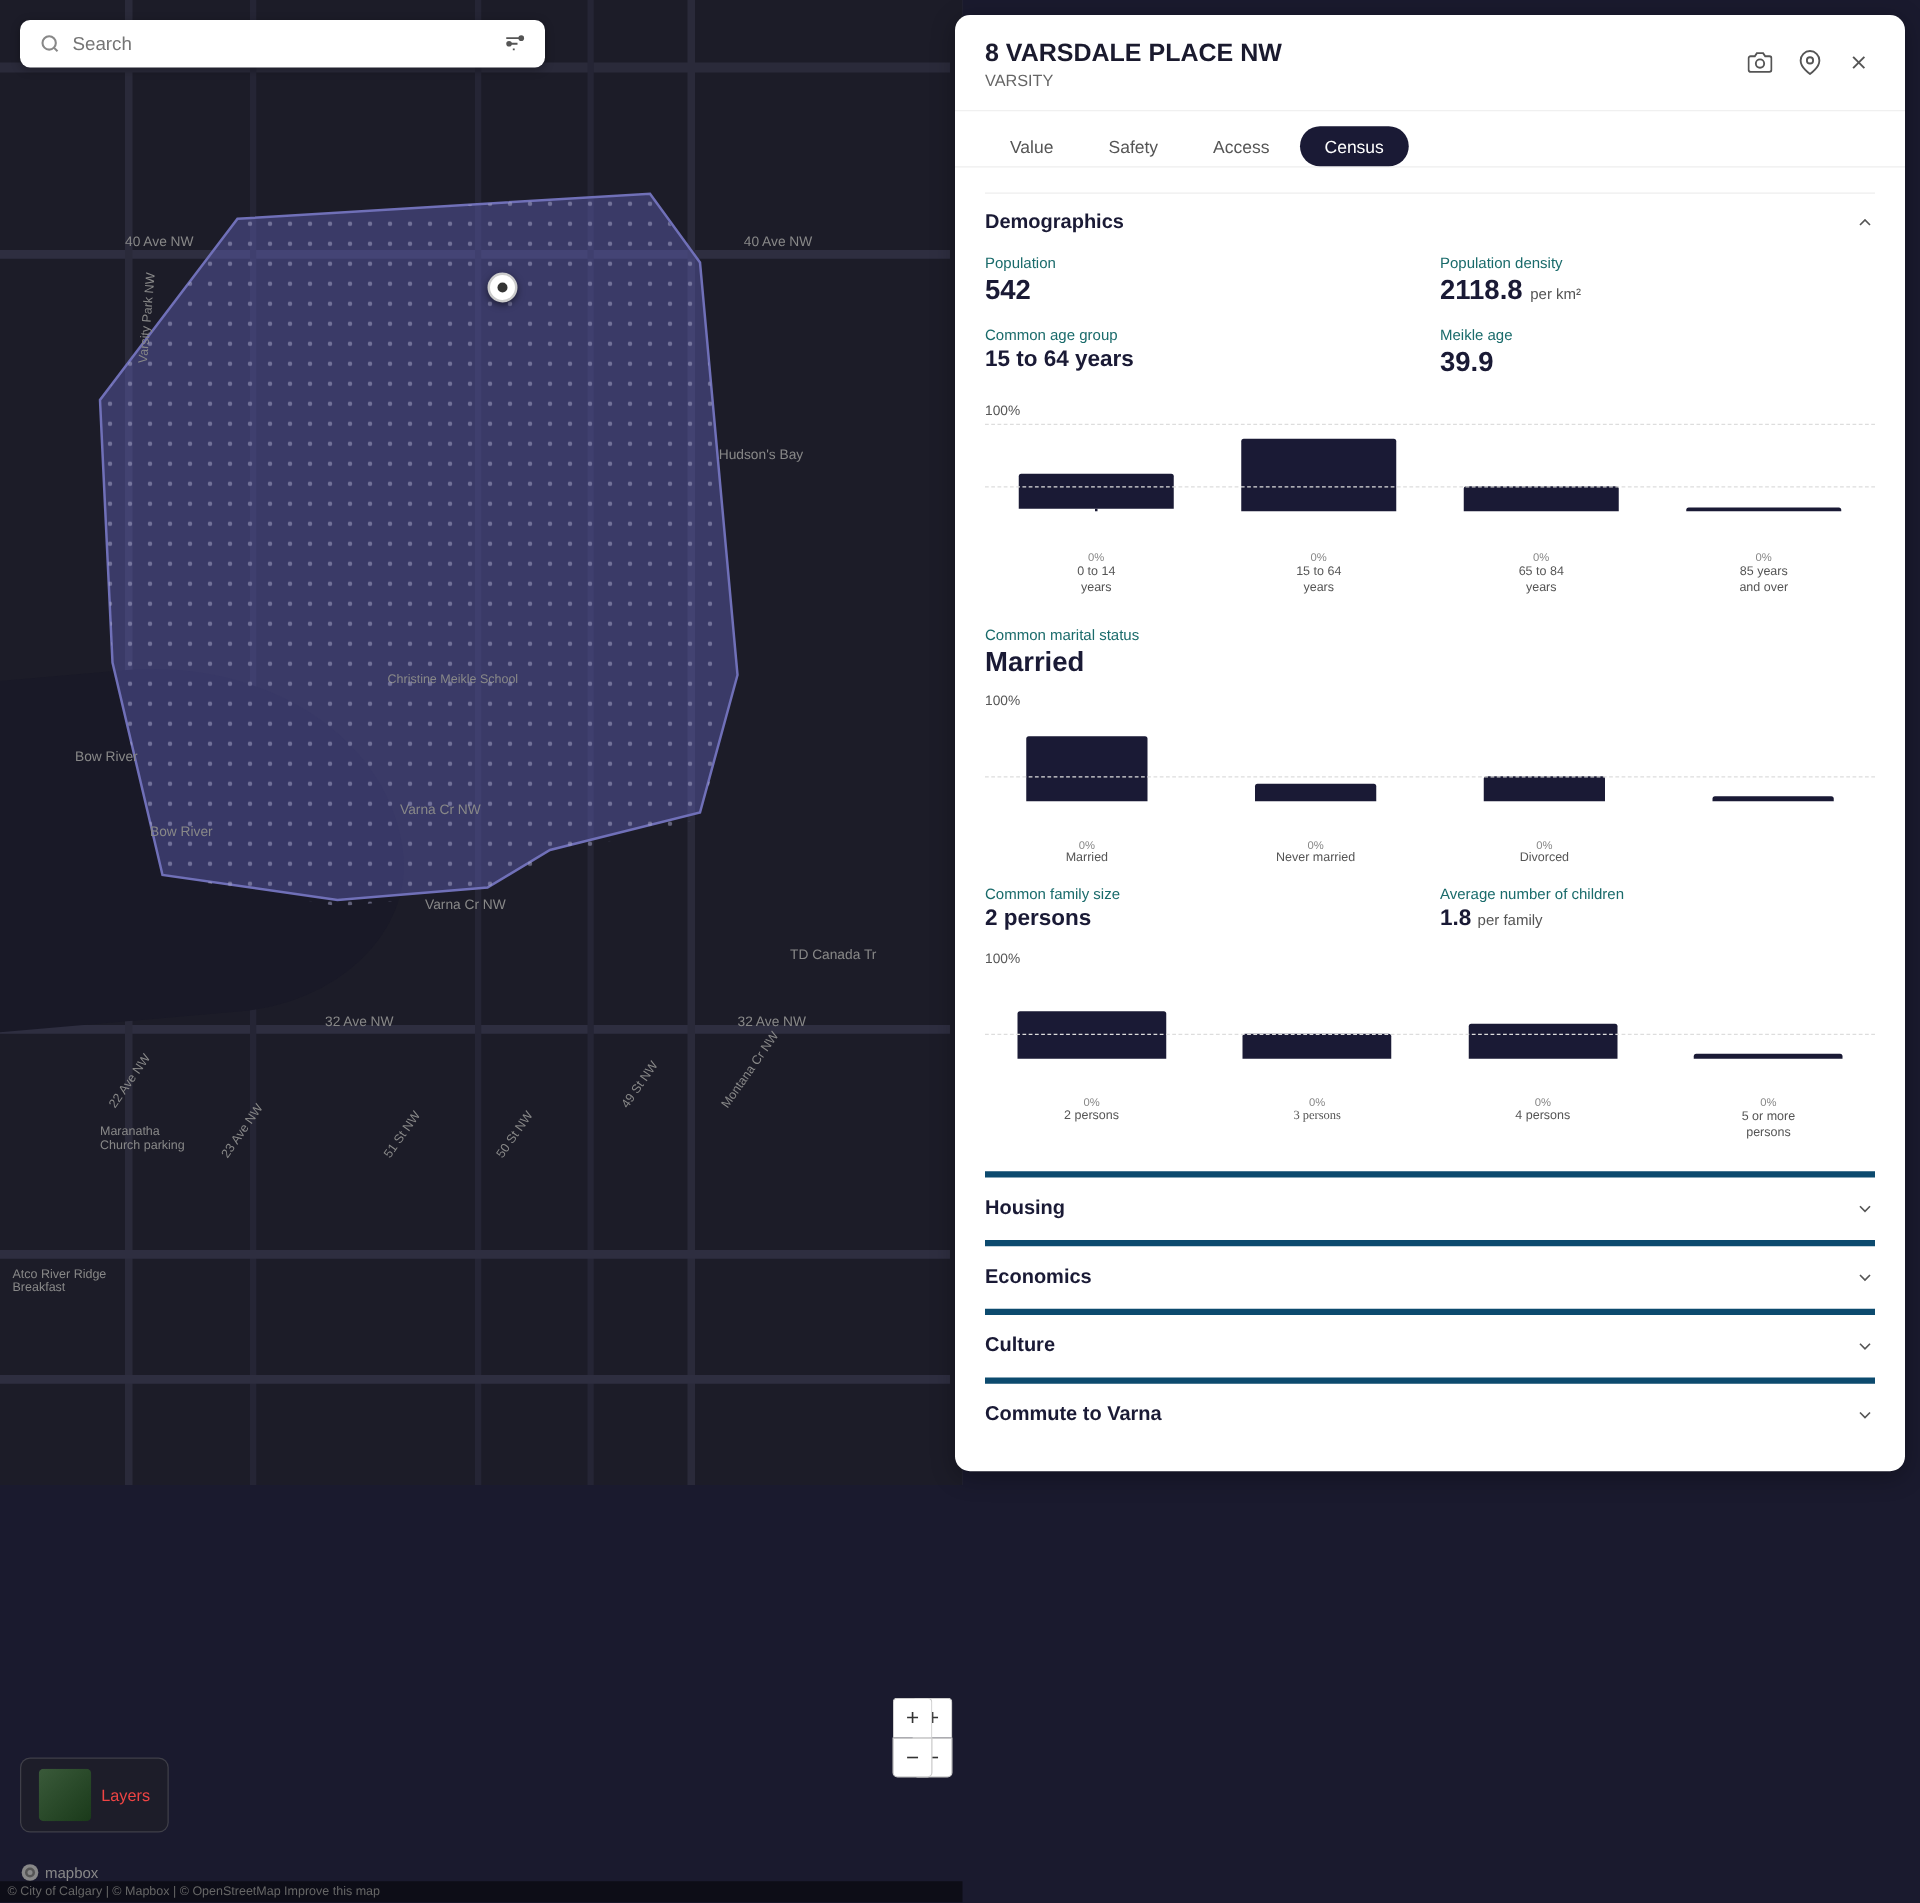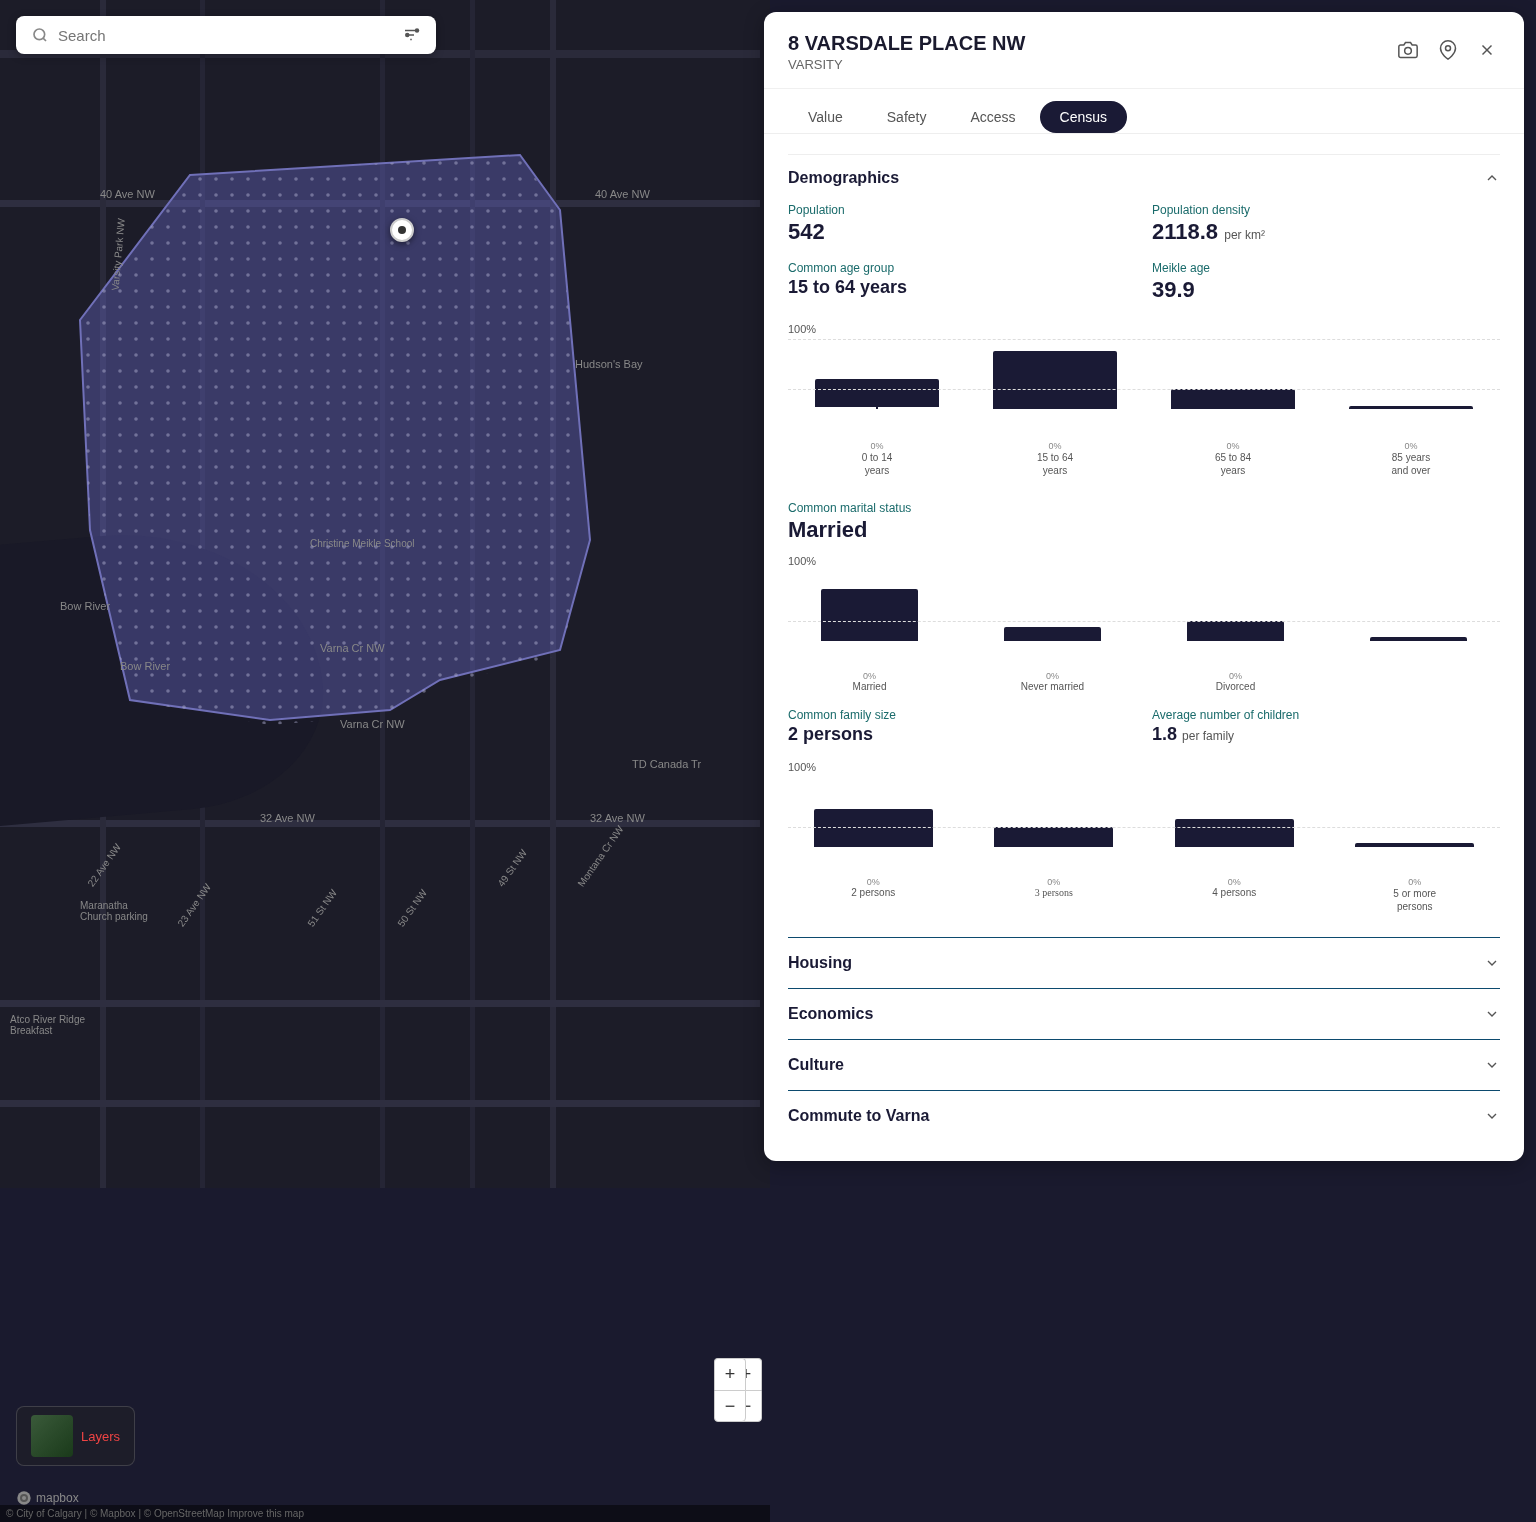--- a/index.html
+++ b/index.html
@@ -308,21 +308,21 @@
     
     .family-stats {
       display: grid;
       grid-template-columns: 1fr 1fr;
       gap: 16px;
       margin-bottom: 16px;
     }
 
     
     .collapsible-section {
-      border-top: 1px solid #0c4a6e;
+      border-top: 5px solid #0c4a6e;
     }
 
     .collapsible-header {
       display: flex;
       justify-content: space-between;
       align-items: center;
       padding: 16px 0;
       cursor: pointer;
     }
 

